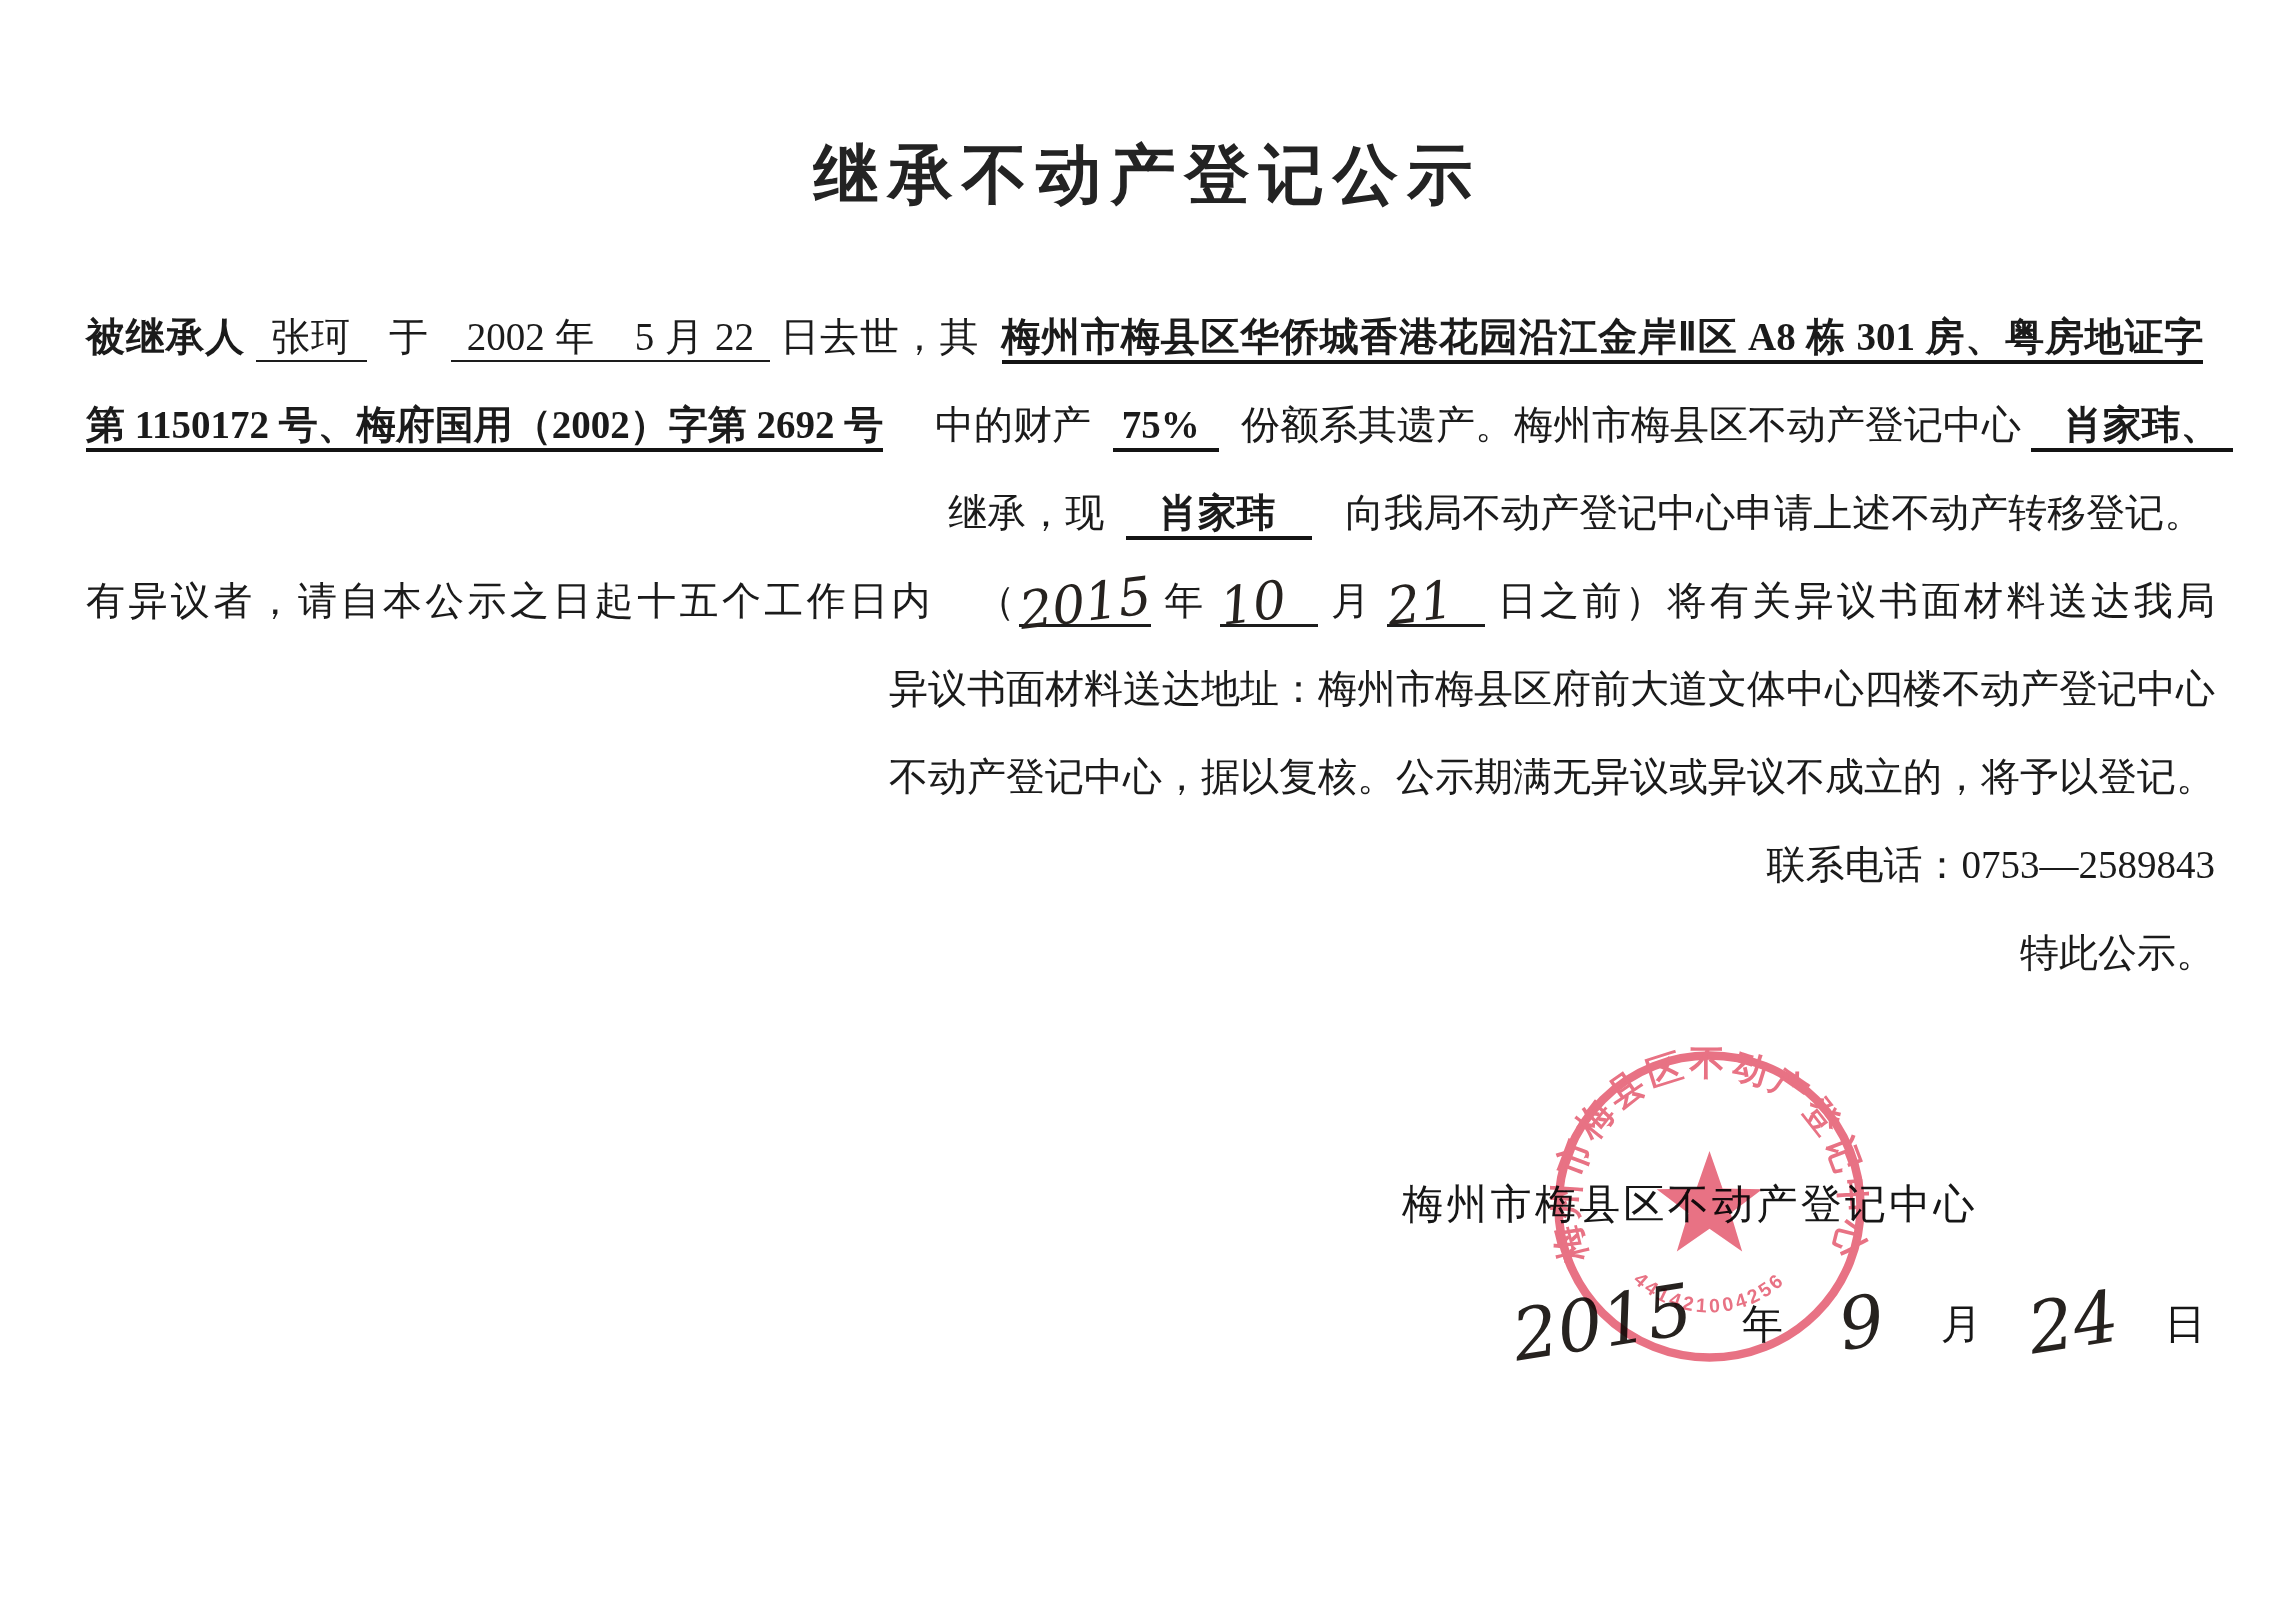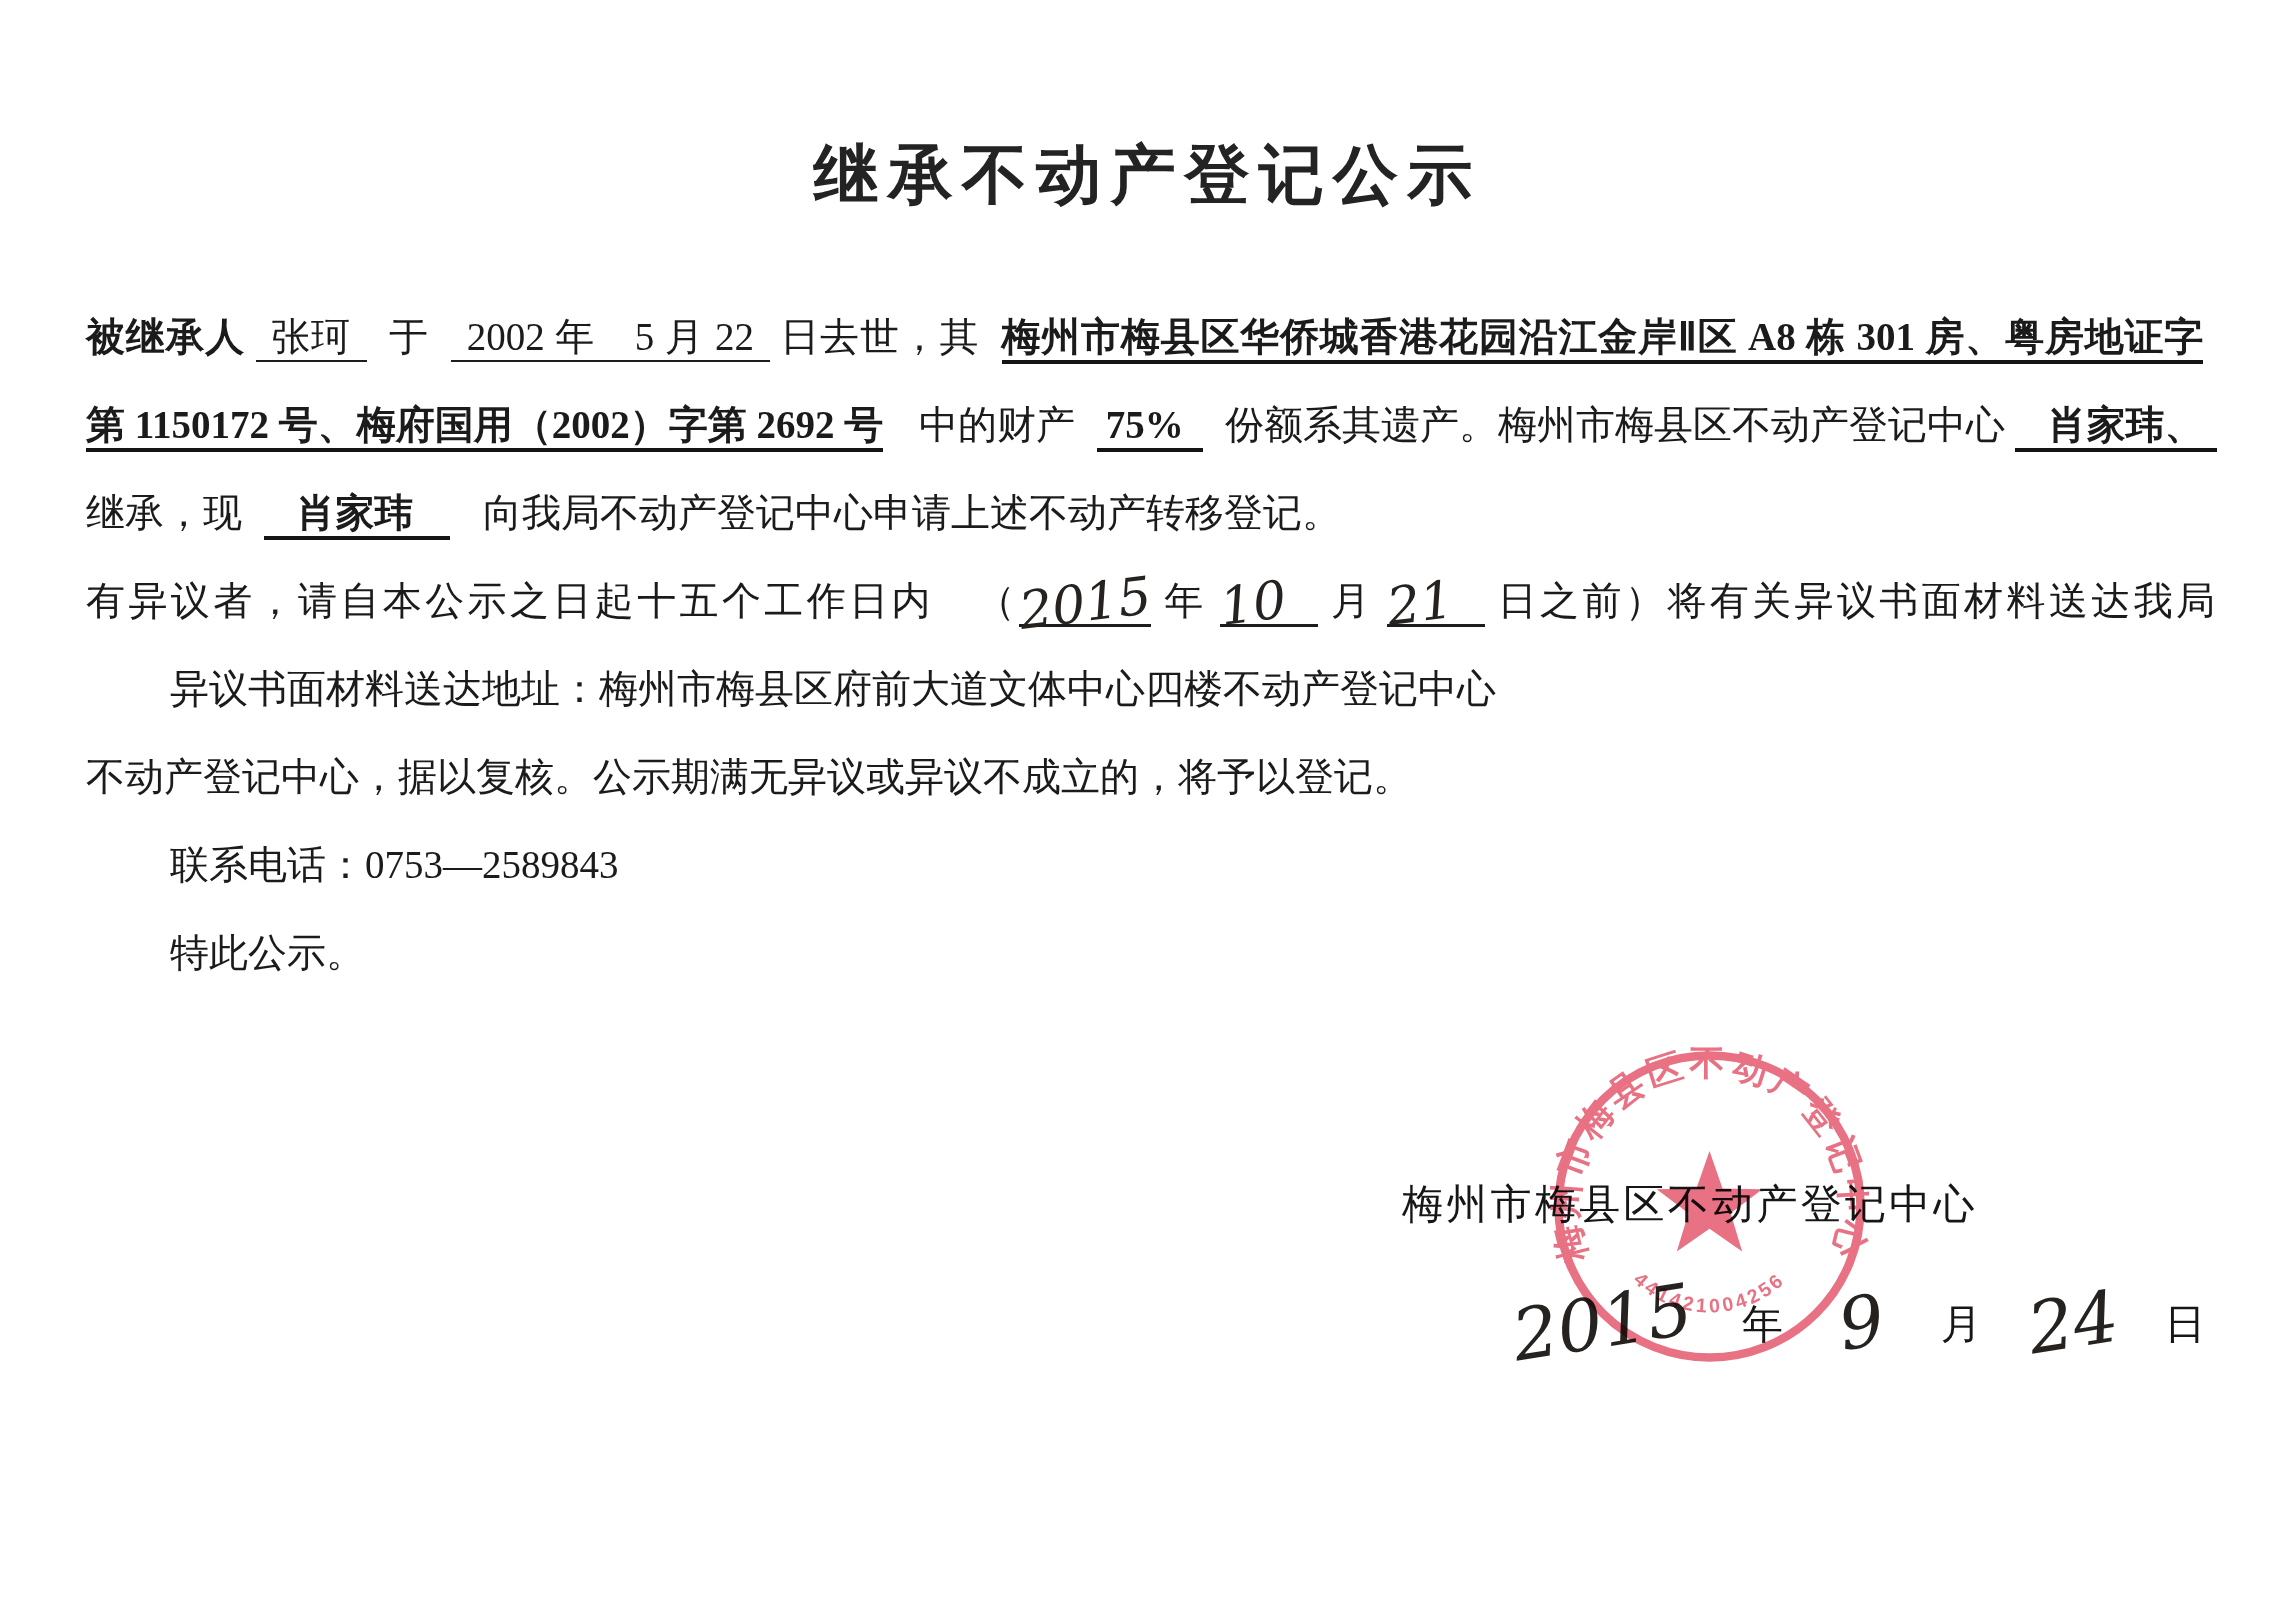--- a/index.html
+++ b/index.html
@@ -15,28 +15,28 @@
     text-align:center;
     font-family:"Liberation Sans", sans-serif;
     font-weight:700;font-size:65px;letter-spacing:9.2px;
     color:#232323;
   }
 
   .body-text{
     position:absolute;left:86px;top:293px;width:2129px;
     font-size:39px;line-height:88px;
   }
-  .line{height:88px;white-space:nowrap;}
+  .line{height:88px;white-space:nowrap;text-align:right;}
   .fill{text-align:justify;text-align-last:justify;}
   .ind{text-indent:84px;}
   .b{font-weight:700;}
   .u{border-bottom:2.6px solid #1d1d1d;padding:0 15.7px 2px 15.7px;}
   .bu{font-weight:700;border-bottom:4.6px solid #141414;padding-bottom:2px;}
   .pad{padding-left:33px;padding-right:13px;}
-  .gap-l{margin-left:26px;}
+  .gap-l{margin-left:42px;}
   .gap-s{margin-left:11.8px;margin-right:11.8px;}
 
   .blank{
     display:inline-block;border-bottom:3.3px solid #1d1d1d;
     text-align:center;line-height:46px;vertical-align:baseline;
   }
   .blank.w-year{min-width:131px;}
   .blank.w-sm{min-width:98px;}
   .hand{
     display:inline-block;position:relative;top:6.5px;

